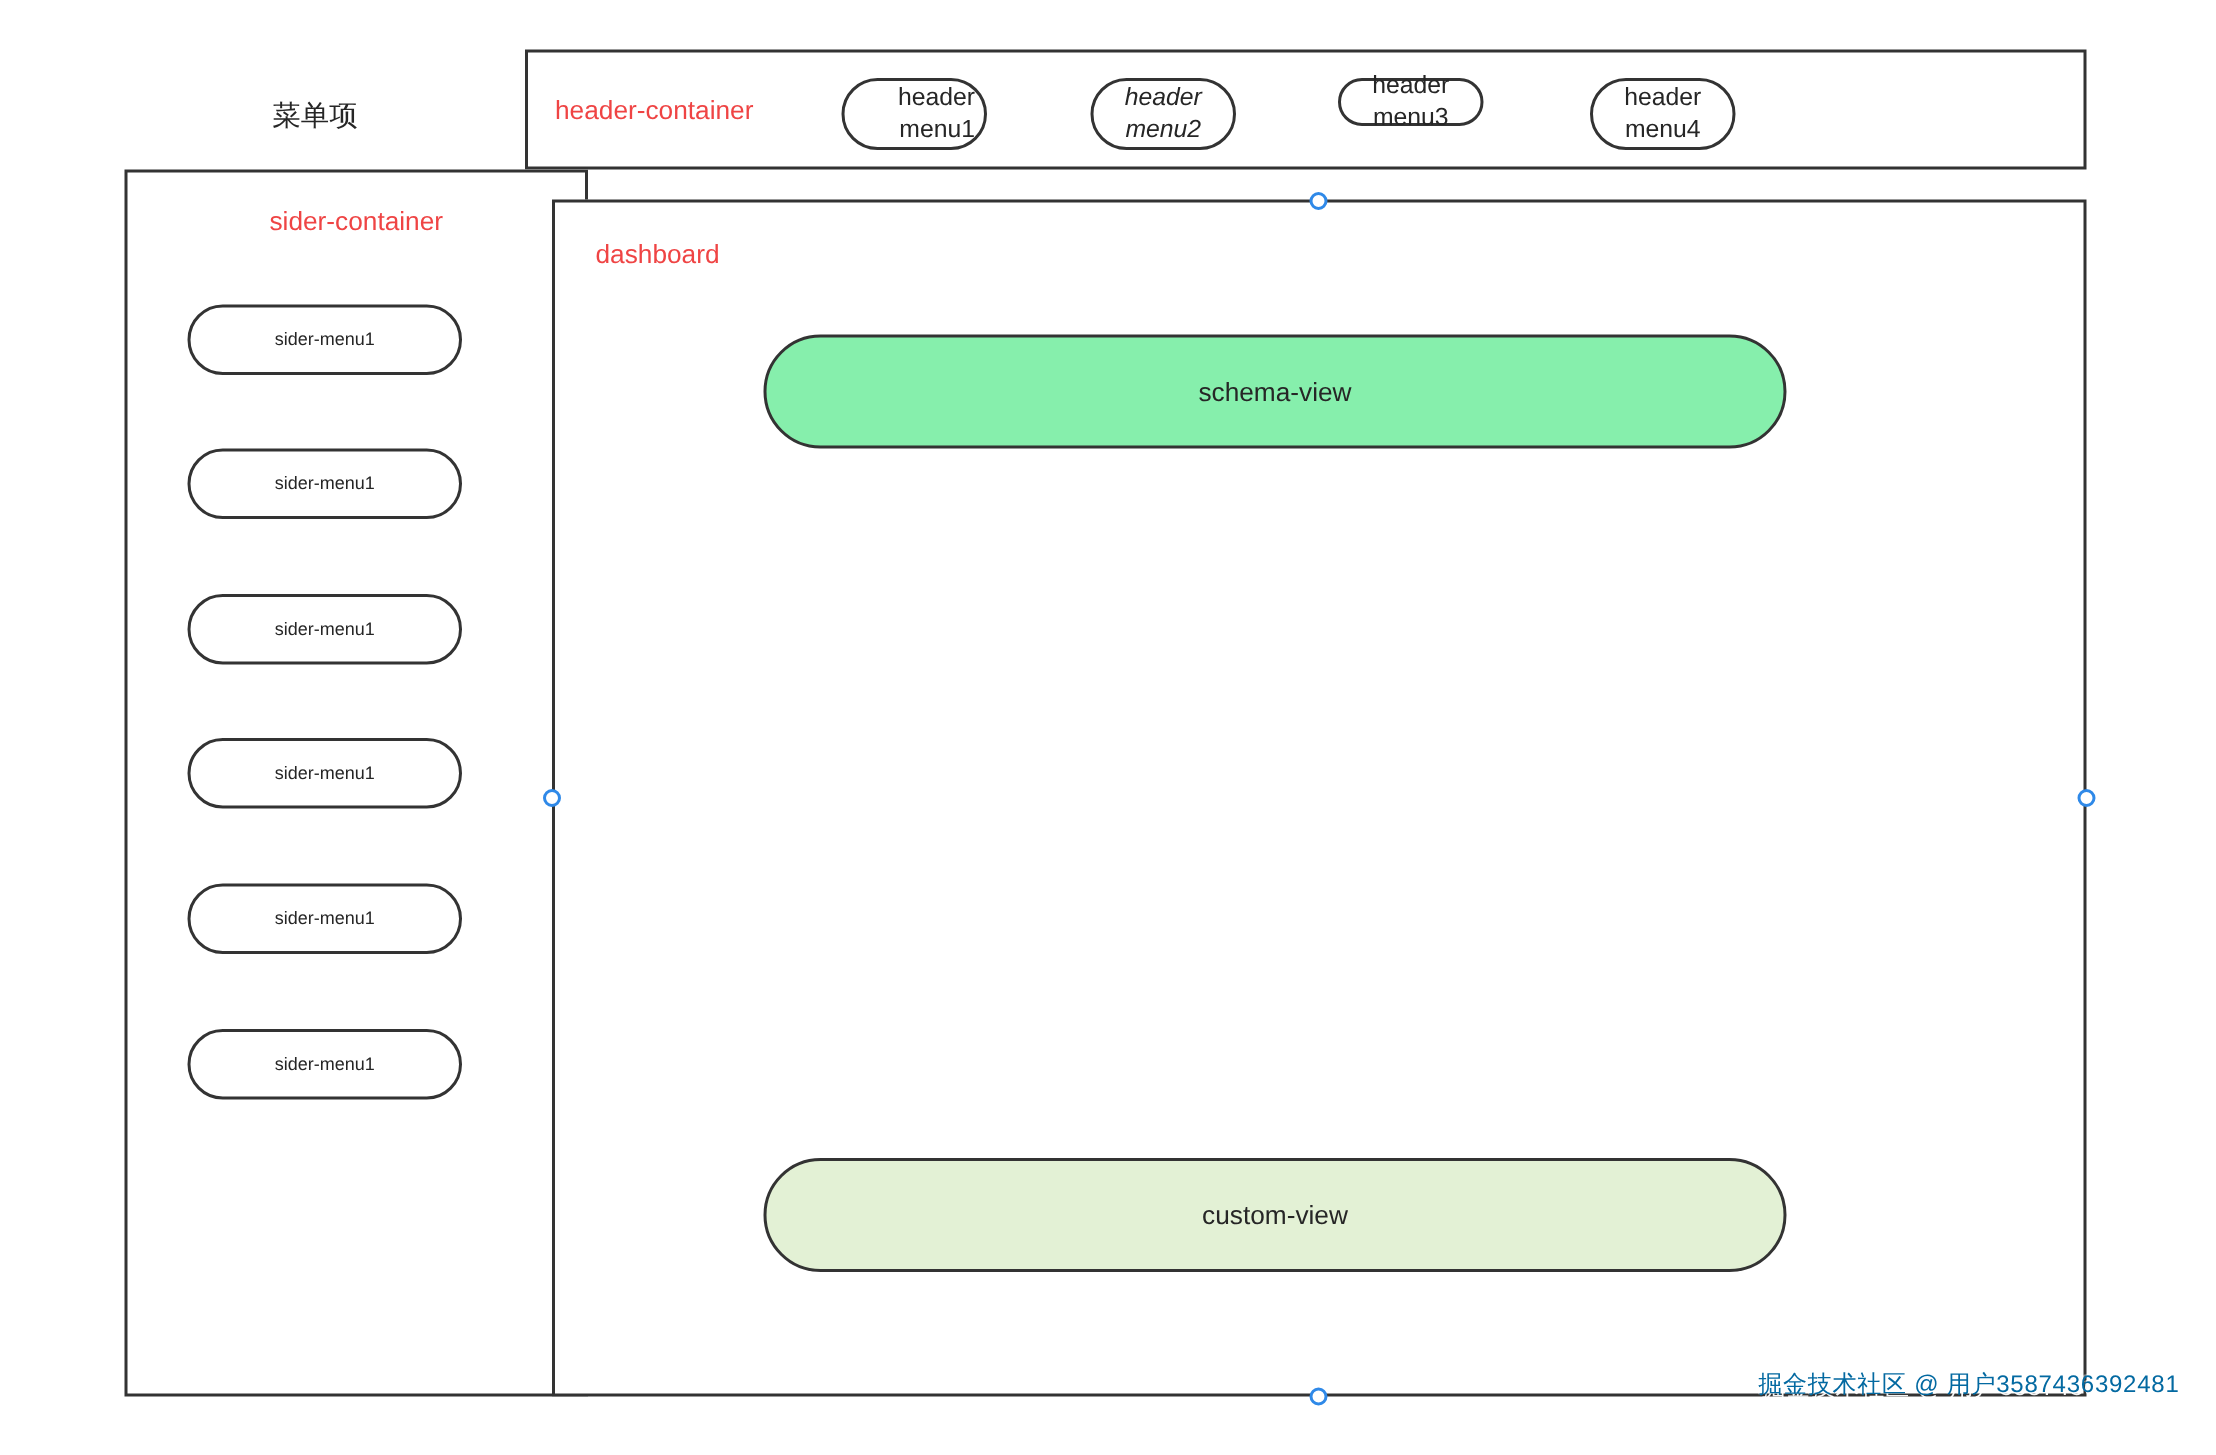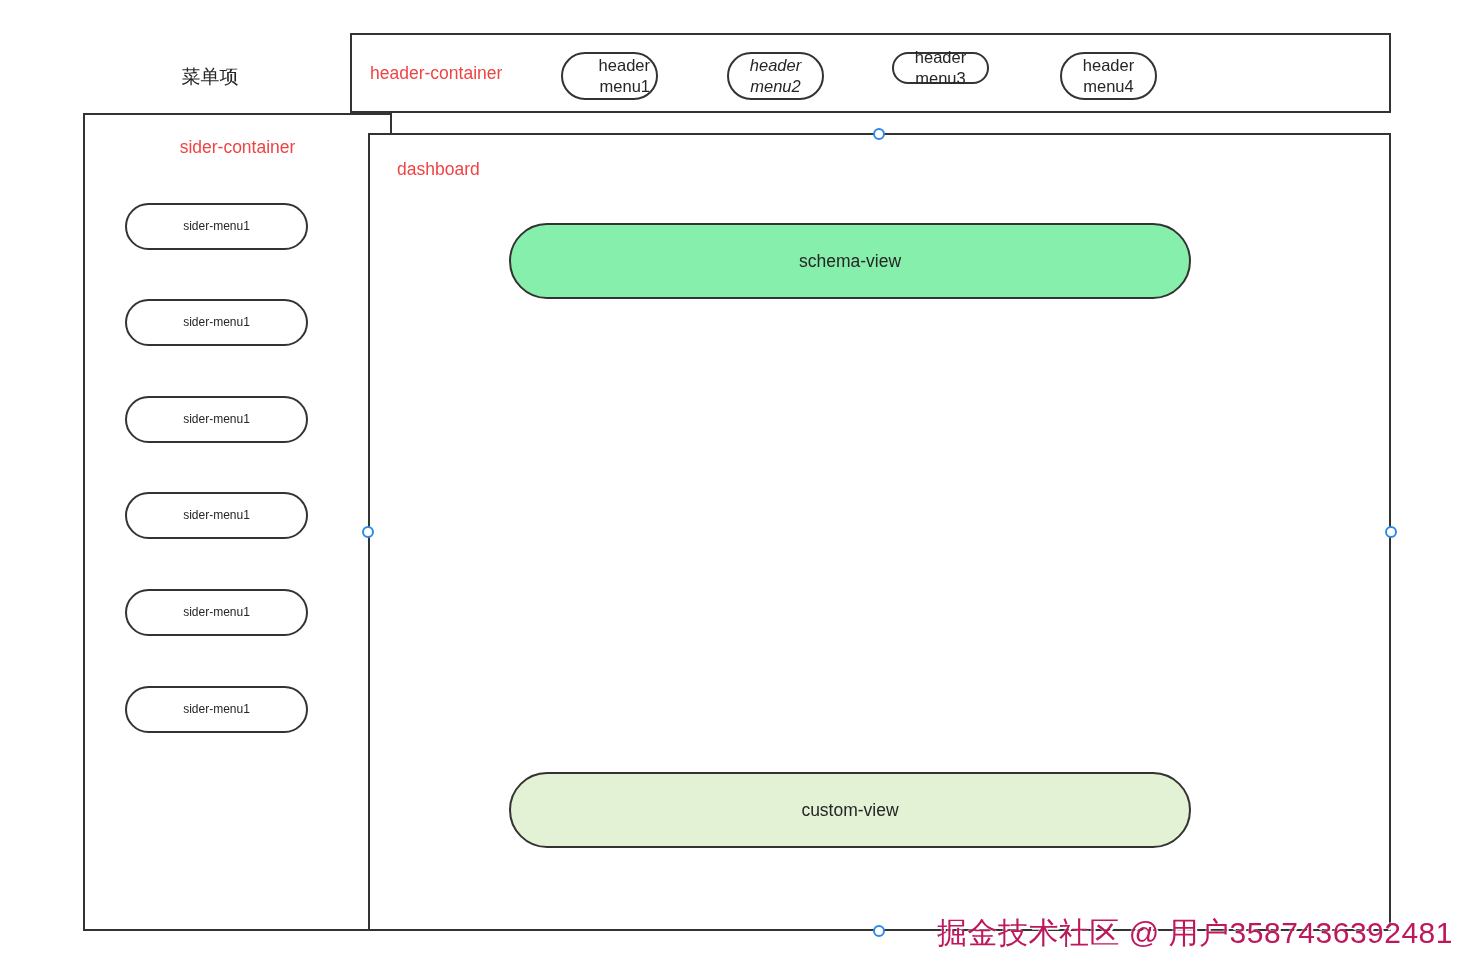--- a/index.html
+++ b/index.html
@@ -64,22 +64,22 @@
     height: 12px;
     border-radius: 50%;
     background: #ffffff;
     border: 2px solid #2f89e8;
     box-sizing: border-box;
   }
   .watermark {
     position: absolute;
     right: 24px;
     top: 913px;
-    font-size: 30px;
-    color: #be185d;
+    font-size: 16px;
+    color: #0369a1;
     text-shadow: 2px 2px 0 rgba(255,255,255,0.95), -1px -1px 0 rgba(255,255,255,0.4);
     white-space: nowrap;
     letter-spacing: 0.5px;
   }
 </style>
 </head>
 <body>
 
 <div class="canvas">
 

